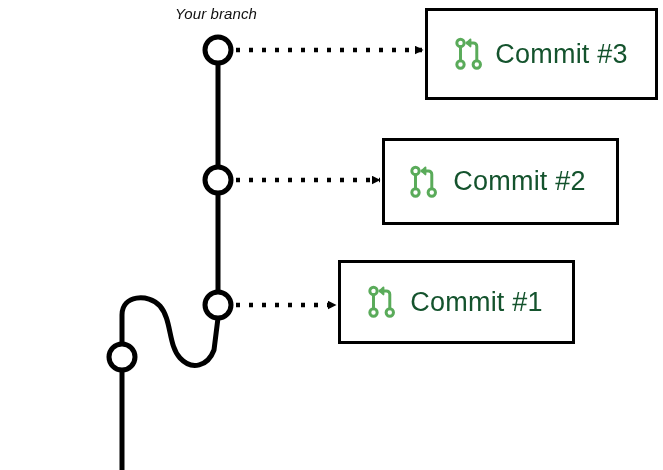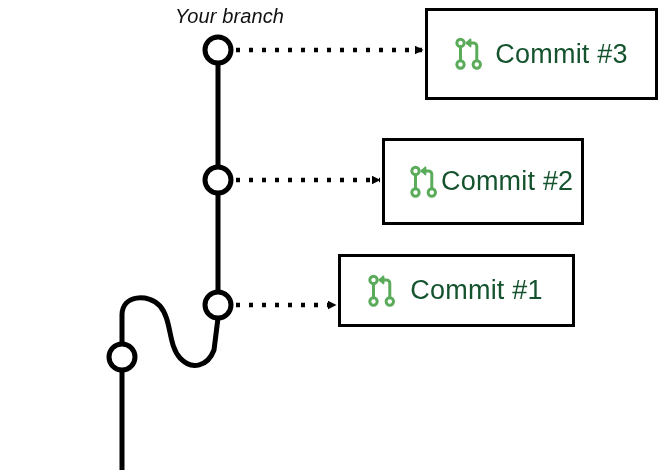--- a/index.html
+++ b/index.html
@@ -21,21 +21,21 @@
     position: absolute;
     left: 0;
     top: 0;
     width: 663px;
     height: 470px;
   }
   .branch-label {
     position: absolute;
     font-family: "Liberation Sans", sans-serif;
     font-style: italic;
-    font-size: 20px;
+    font-size: 15px;
     color: #111111;
     white-space: nowrap;
     letter-spacing: 0.1px;
   }
   #label-your-branch {
     left: 175px;
     top: 5px;
   }
   #label-base-branch {
     left: 8px;
@@ -51,28 +51,28 @@
   }
   #commit-box-3 {
     left: 425px;
     top: 8px;
     width: 233px;
     height: 92px;
   }
   #commit-box-2 {
     left: 382px;
     top: 138px;
-    width: 202px;
+    width: 237px;
     height: 87px;
   }
   #commit-box-1 {
     left: 338px;
-    top: 254px;
+    top: 260px;
     width: 237px;
-    height: 73px;
+    height: 84px;
   }
   .commit-icon {
     flex: 0 0 auto;
     margin-left: 24px;
     width: 34px;
     height: 34px;
     display: block;
   }
   #commit-box-2 .commit-icon { margin-left: 22px; }
   #commit-box-1 .commit-icon { margin-left: 24px; }

